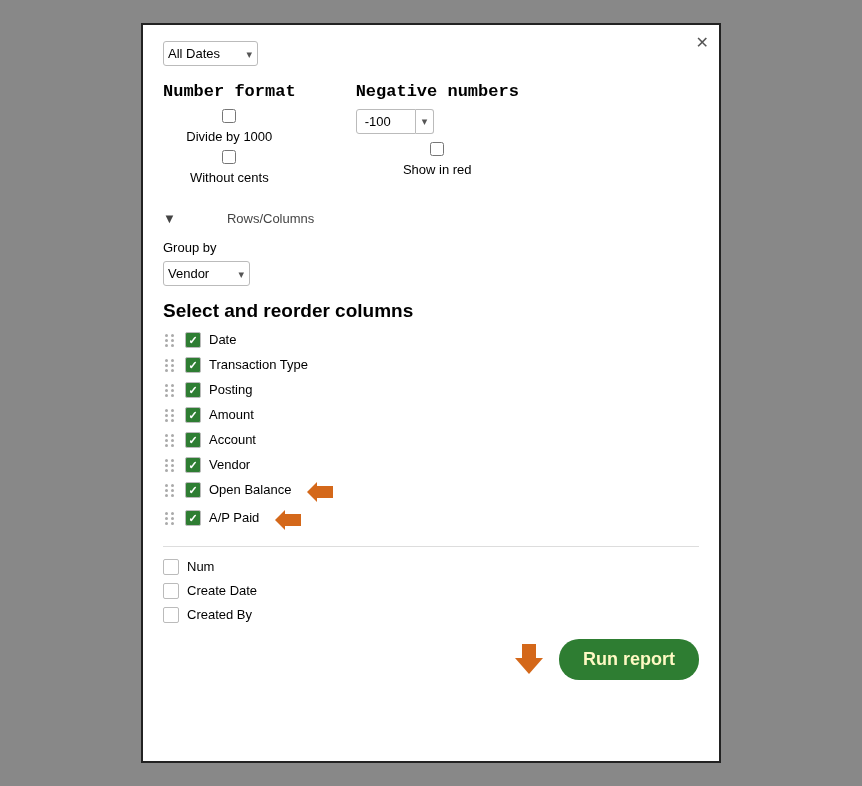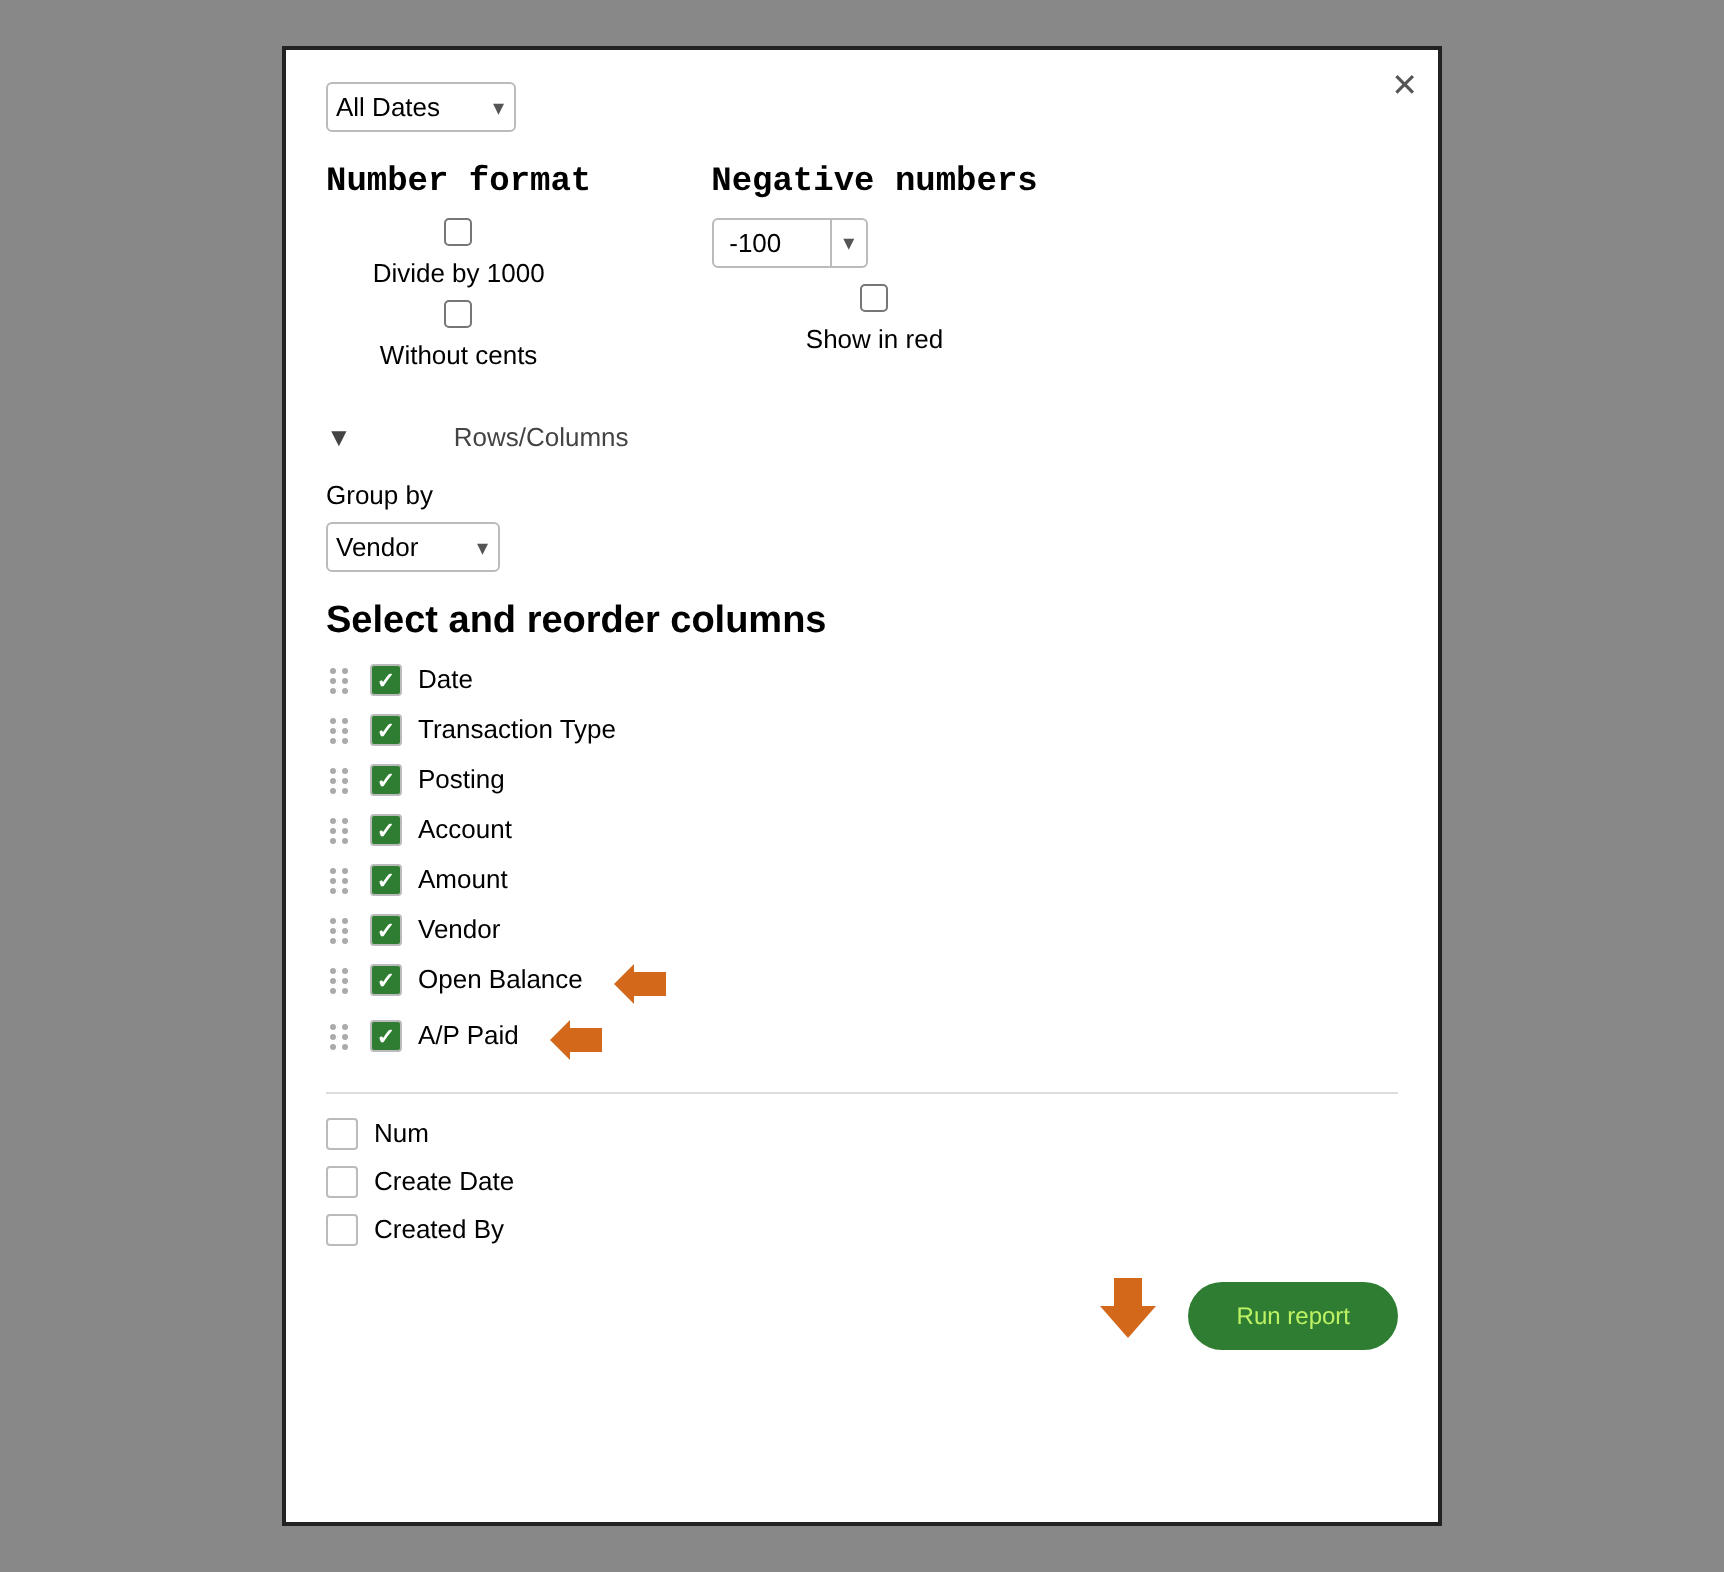--- a/index.html
+++ b/index.html
@@ -195,26 +195,26 @@
     .column-label {
       font-size: 13px;
     }
     .separator-line {
       border: none;
       border-top: 1px solid #ddd;
       margin: 8px 0 12px 0;
     }
     .run-report-btn {
       background: #2e7d32;
-      color: #bef264;
+      color: #fef9c3;
       border: none;
       border-radius: 20px;
       padding: 10px 24px;
-      font-size: 12px;
-      font-weight: normal;
+      font-size: 18px;
+      font-weight: bold;
       cursor: pointer;
       align-self: flex-end;
       margin-top: auto;
     }
     .run-row {
       display: flex;
       align-items: flex-end;
       justify-content: flex-end;
       margin-top: 8px;
       gap: 16px;
@@ -394,36 +394,36 @@
         <div class="drag-dots">
           <div class="drag-dot"></div>
             <div class="drag-dot"></div>
           <div class="drag-dot"></div>
             <div class="drag-dot"></div>
           <div class="drag-dot"></div>
             <div class="drag-dot"></div>
         </div>
       </div>
       <div class="green-checkbox"></div>
+      <span class="column-label">Amount</span>
+    </div>
+
+    <div class="column-item">
+      <div class="drag-handle">
+        <div class="drag-dots">
+          <div class="drag-dot"></div>
+            <div class="drag-dot"></div>
+          <div class="drag-dot"></div>
+            <div class="drag-dot"></div>
+          <div class="drag-dot"></div>
+            <div class="drag-dot"></div>
+        </div>
+      </div>
+      <div class="green-checkbox"></div>
       <span class="column-label">Account</span>
-    </div>
-
-    <div class="column-item">
-      <div class="drag-handle">
-        <div class="drag-dots">
-          <div class="drag-dot"></div>
-            <div class="drag-dot"></div>
-          <div class="drag-dot"></div>
-            <div class="drag-dot"></div>
-          <div class="drag-dot"></div>
-            <div class="drag-dot"></div>
-        </div>
-      </div>
-      <div class="green-checkbox"></div>
-      <span class="column-label">Amount</span>
     </div>
 
     <div class="column-item">
       <div class="drag-handle">
         <div class="drag-dots">
           <div class="drag-dot"></div>
             <div class="drag-dot"></div>
           <div class="drag-dot"></div>
             <div class="drag-dot"></div>
           <div class="drag-dot"></div>

